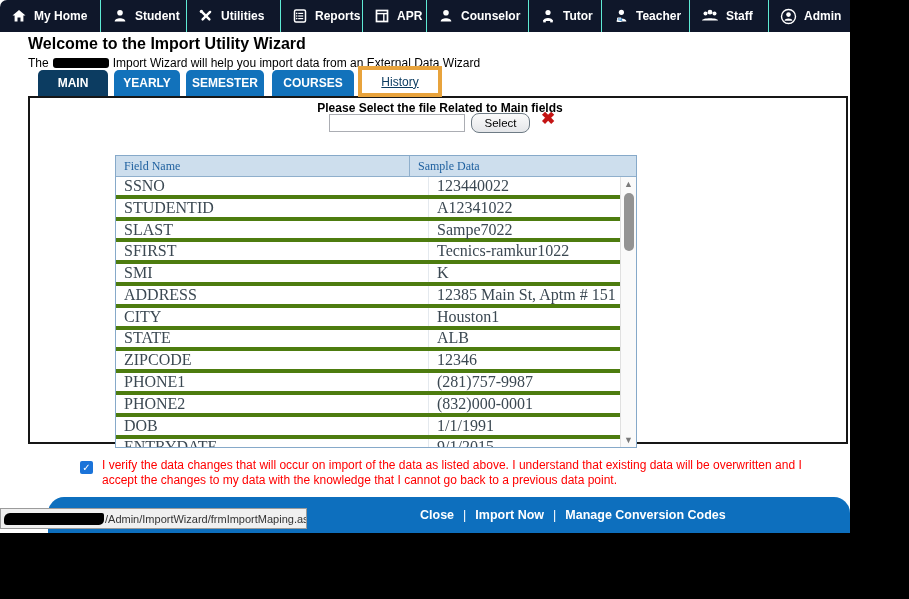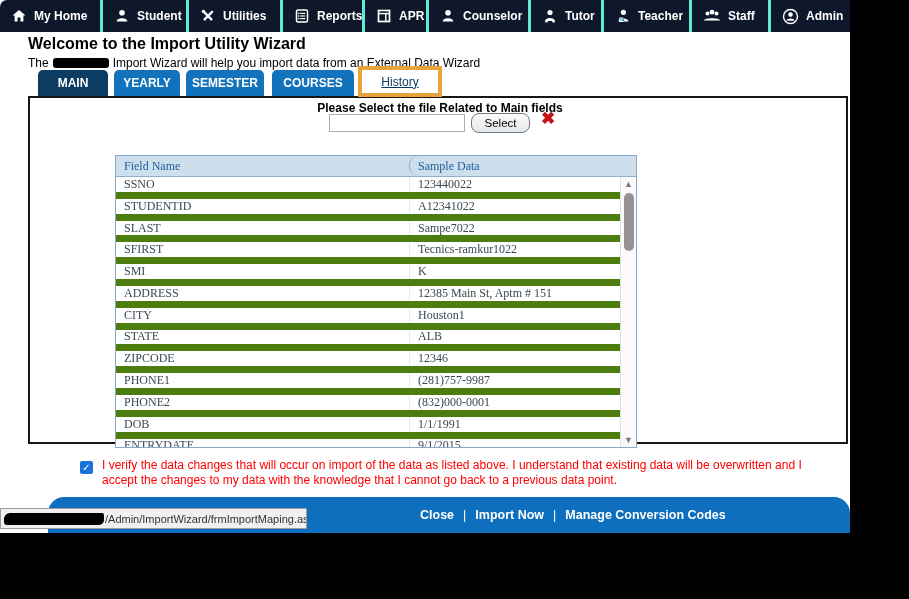--- a/index.html
+++ b/index.html
@@ -4,21 +4,21 @@
 <style>
   * { margin:0; padding:0; box-sizing:border-box; }
   html,body { width:909px; height:599px; background:#000; overflow:hidden;
     font-family:"Liberation Sans", sans-serif; position:relative; }
   .page { position:absolute; left:0; top:0; width:850px; height:533px; background:#fff; }
 
   
   .navbar { position:absolute; left:0; top:0; width:850px; height:32px;
     background:#0f172a; border-radius:7px 0 0 0; display:flex; }
   .nav-item { display:flex; align-items:center; gap:7px; padding-left:11px;
-    color:#fff; font-size:12px; font-weight:bold; border-left:3px solid #5eead4;
+    color:#fff; font-size:12px; font-weight:bold; border-left:1px solid #5eead4;
     cursor:pointer; white-space:nowrap; overflow:hidden; }
   .nav-item:first-child { border-left:none; border-radius:7px 0 0 0; }
   .nav-item:nth-child(1){width:100px}.nav-item:nth-child(2){width:86px}
   .nav-item:nth-child(3){width:94px}.nav-item:nth-child(4){width:82px}
   .nav-item:nth-child(5){width:64px}.nav-item:nth-child(6){width:102px}
   .nav-item:nth-child(7){width:73px}.nav-item:nth-child(8){width:88px}
   .nav-item:nth-child(9){width:79px}.nav-item:nth-child(10){width:82px}
   .nav-item svg { flex:none; }
 
   
@@ -52,24 +52,24 @@
     background:linear-gradient(#fbfbfb,#e4e6e9); cursor:pointer;
     font-family:"Liberation Sans", sans-serif; }
   .clear-x { position:absolute; left:511px; top:10px; font-size:17px; font-weight:bold;
     color:#c41414; cursor:pointer; }
 
   
   .grid { position:absolute; left:85px; top:57px; width:522px; border:1px solid #86a9c9;font-family:Liberation Serif, serif; }
   .thead { display:flex; height:21px; background:#cddeed; color:#1d5f9e; font-size:12px;
     border-bottom:1px solid #8fafcc; align-items:stretch; }
   .th1 { width:293px; padding-left:8px; display:flex; align-items:center; }
-  .th2 { flex:1; padding-left:8px; border-left:1px solid #8fafcc; display:flex; align-items:center;border-radius:9px; }
+  .th2 { flex:1; padding-left:8px; border-left:1px solid #8fafcc; display:flex; align-items:center; }
   .tbody { position:relative; height:270px; overflow:hidden; background:#fff; }
-  .row { display:flex; height:21.8px; border-bottom:7px solid #4d7c0f; font-size:12px;
-    color:#3b4852; align-items:stretch; }
+  .row { display:flex; height:21.8px; border-bottom:4px solid #4d7c0f; font-size:16px;
+    color:#3b4852; align-items:stretch;gap:19px; }
   .c1 { width:293px; padding-left:8px; display:flex; align-items:center; }
   .c2 { flex:1; padding-left:8px; border-left:1px solid #e4e9ee; display:flex; align-items:center; }
   .vscroll { position:absolute; right:0; top:0; width:16px; height:270px;
     background:#fafafa; border-left:1px solid #e0e0e0; }
   .arr { position:absolute; left:0; width:15px; text-align:center; font-size:9px;
     color:#7a7a7a; cursor:pointer; }
   .arr-up { top:2px; } .arr-down { bottom:2px; }
   .thumb { position:absolute; left:3px; top:16px; width:10px; height:58px;
     background:#939393; border-radius:5px; cursor:pointer; }
 

